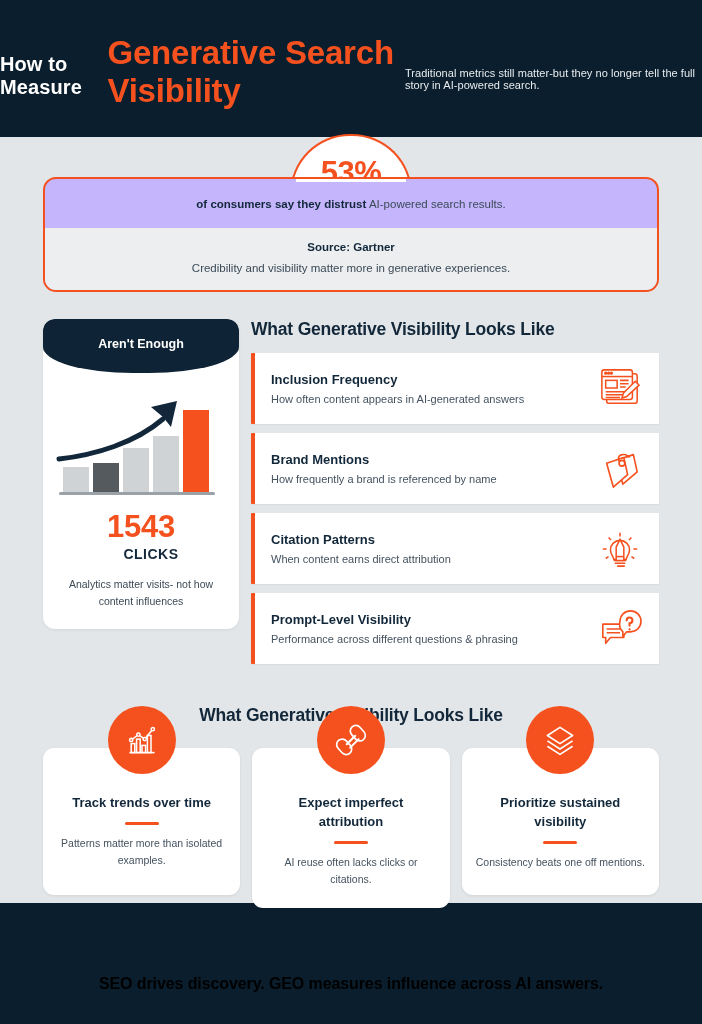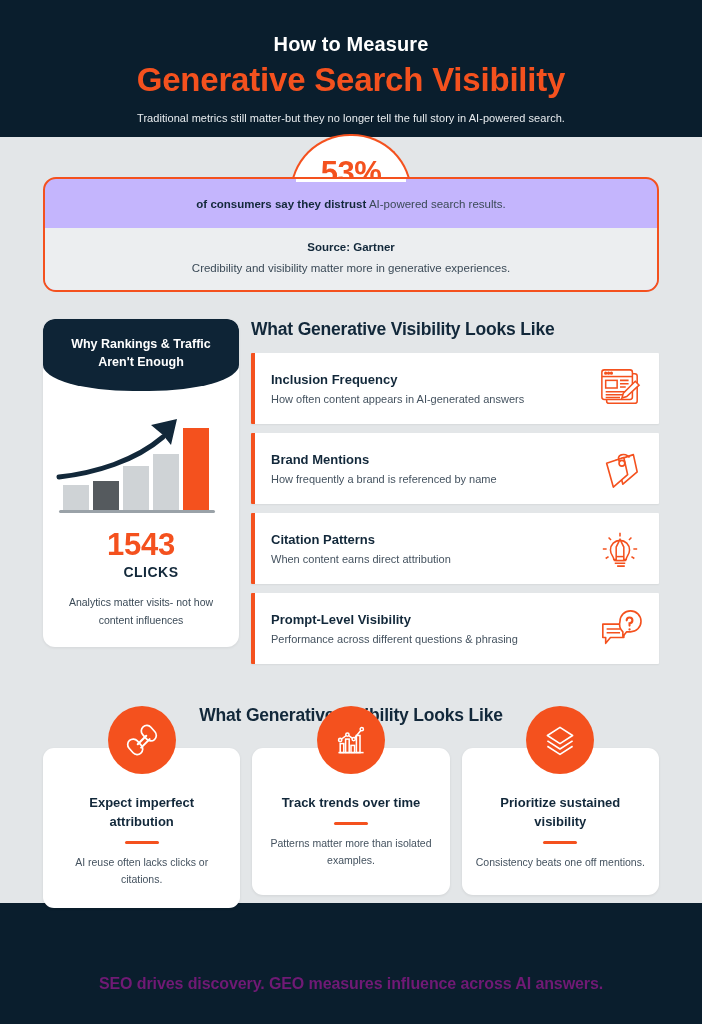--- a/index.html
+++ b/index.html
@@ -10,21 +10,21 @@
     position:relative;
     overflow:hidden;
     color:#13283a;
   }
 
   
   .header {
     background:#0a1e2d;
     height:137px;
     display:flex;
-    flex-direction:column;
+    flex-direction:row;
     align-items:center;
     justify-content:center;
     padding-top:20px;
   }
   .hdr-kicker {
     color:#ffffff;
     font-size:20px;
     font-weight:bold;
     letter-spacing:.1px;
     margin-bottom:5px;
@@ -267,21 +267,21 @@
     font-size:10.5px;
     color:#44525f;
     line-height:1.65;
   }
 
   .footer-text {
     position:absolute;
     left:0; right:0;
     top:975px;
     text-align:center;
-    color:#701a75;
+    color:#000000;
     font-size:16px;
     font-weight:bold;
     letter-spacing:-.1px;
   }
 </style>
 </head>
 <body>
 
 <div class="header">
   <div class="hdr-kicker">How to Measure</div>
@@ -300,21 +300,20 @@
       <div class="stat-source-title">Source: Gartner</div>
       <div class="stat-source-note">Credibility and visibility matter more in generative experiences.</div>
     </div>
   </div>
 </div>
 
 <div class="middle">
 
   <div class="chart-panel">
     <div class="chart-badge">
-      <span>Why Rankings &amp; Traffic</span>
       <span>Aren't Enough</span>
     </div>
     <div class="chart-graphic">
       <svg viewBox="0 0 172 106" width="100%" height="100%" preserveAspectRatio="xMidYMax meet">
         <path d="M4 68 C 40 64 80 52 108 28" stroke="#12283a" stroke-width="5" fill="none" stroke-linecap="round"></path>
         <path d="M96 16 L122 10 L116 36 L108 26 Z" fill="#12283a"></path>
         <rect x="8" y="76" width="26" height="25" fill="#cfd3d6"></rect>
         <rect x="38" y="72" width="26" height="29" fill="#555a5e"></rect>
         <rect x="68" y="57" width="26" height="44" fill="#cfd3d6"></rect>
         <rect x="98" y="45" width="26" height="56" fill="#cfd3d6"></rect>
@@ -401,34 +400,20 @@
       </div>
     </div>
   </div>
 </div>
 
 <div class="bottom-band"></div>
 
 <div class="bottom-sec">
   <div class="bottom-heading">What Generative Visibility Looks Like</div>
   <div class="tiles">
-
-    <div class="tile">
-      <div class="tile-circle">
-        <svg viewBox="0 0 40 40" width="34" height="34" fill="none" stroke="#ffffff" stroke-width="2">
-          <rect x="5.5" y="18" width="13" height="20" rx="6.5" transform="rotate(-42 12 28)"></rect>
-          <rect x="21.5" y="2" width="13" height="20" rx="6.5" transform="rotate(-42 28 12)"></rect>
-          <path d="M15 25 L25 15" stroke-width="2.4" stroke-linecap="round"></path>
-          <path d="M19 29 L29 19" stroke-width="2.4" stroke-linecap="round"></path>
-        </svg>
-      </div>
-      <div class="tile-title">Expect imperfect attribution</div>
-      <div class="tile-rule"></div>
-      <div class="tile-desc">AI reuse often lacks clicks or citations.</div>
-    </div>
 
     <div class="tile">
       <div class="tile-circle">
         <svg viewBox="0 0 40 40" width="36" height="36" fill="none" stroke="#ffffff" stroke-width="1.7">
           <path d="M6 34 h28"></path>
           <rect x="8" y="24" width="4" height="10"></rect>
           <rect x="14" y="19" width="4" height="15"></rect>
           <rect x="20" y="26" width="4" height="8"></rect>
           <rect x="26" y="15" width="4" height="19"></rect>
           <path d="M8 20 L16 14 L23 19 L32 8" stroke-linecap="round"></path>
@@ -438,20 +423,34 @@
           <circle cx="32" cy="8" r="1.8" fill="#f4511e"></circle>
         </svg>
       </div>
       <div class="tile-title">Track trends over time</div>
       <div class="tile-rule"></div>
       <div class="tile-desc">Patterns matter more than isolated examples.</div>
     </div>
 
     <div class="tile">
       <div class="tile-circle">
+        <svg viewBox="0 0 40 40" width="34" height="34" fill="none" stroke="#ffffff" stroke-width="2">
+          <rect x="5.5" y="18" width="13" height="20" rx="6.5" transform="rotate(-42 12 28)"></rect>
+          <rect x="21.5" y="2" width="13" height="20" rx="6.5" transform="rotate(-42 28 12)"></rect>
+          <path d="M15 25 L25 15" stroke-width="2.4" stroke-linecap="round"></path>
+          <path d="M19 29 L29 19" stroke-width="2.4" stroke-linecap="round"></path>
+        </svg>
+      </div>
+      <div class="tile-title">Expect imperfect attribution</div>
+      <div class="tile-rule"></div>
+      <div class="tile-desc">AI reuse often lacks clicks or citations.</div>
+    </div>
+
+    <div class="tile">
+      <div class="tile-circle">
         <svg viewBox="0 0 40 40" width="36" height="36" fill="none" stroke="#ffffff" stroke-width="1.8" stroke-linejoin="round">
           <path d="M20 6 L34 15 L20 24 L6 15 Z"></path>
           <path d="M6 21 L20 30 L34 21"></path>
           <path d="M6 27 L20 36 L34 27"></path>
         </svg>
       </div>
       <div class="tile-title">Prioritize sustained visibility</div>
       <div class="tile-rule"></div>
       <div class="tile-desc">Consistency beats one off mentions.</div>
     </div>

